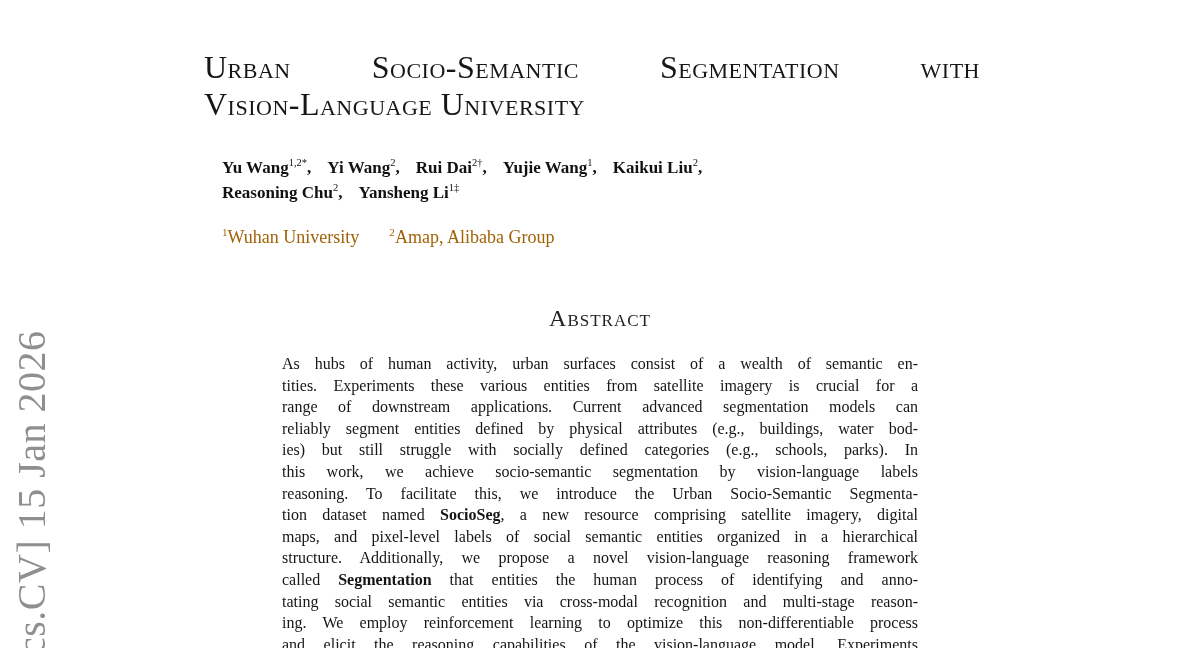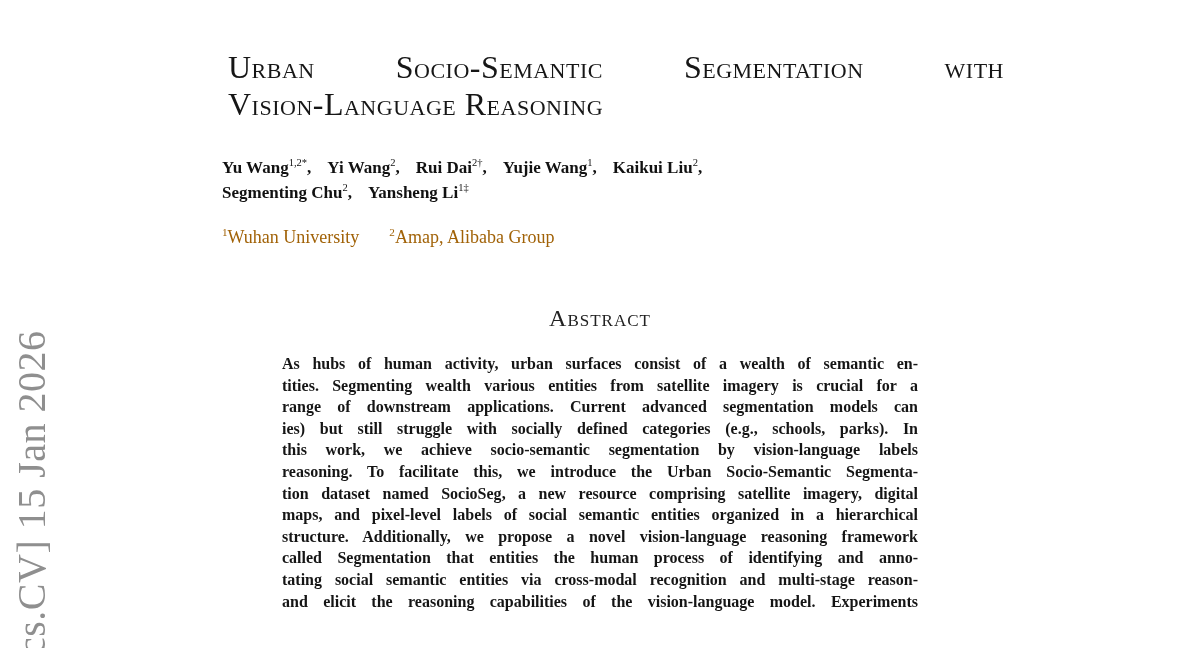--- a/index.html
+++ b/index.html
@@ -14,21 +14,21 @@
   
   .watermark {
     position: absolute; left: 8px; top: 655px;
     transform: rotate(-90deg); transform-origin: 0 0;
     font-size: 40px; letter-spacing: 0.5px;
     color: #8f8f8f; white-space: nowrap;
   }
 
   
   .title {
-    position: absolute; left: 228px; top: 49px; width: 776px;
+    position: absolute; left: 204px; top: 49px; width: 776px;
     font-variant: small-caps; font-size: 32px; line-height: 37px;
     letter-spacing: 0.5px; color: #161616;
   }
   .title-l1 { text-align: justify; text-align-last: justify; }
   .title-l2 { text-align: left; }
 
   
   .authors {
     position: absolute; left: 222px; top: 155px; width: 680px;
     font-weight: bold; font-size: 17px; line-height: 25px; color: #111;
@@ -47,51 +47,53 @@
   
   .abs-head {
     position: absolute; left: 282px; top: 305px; width: 636px;
     text-align: center; font-variant: small-caps;
     font-size: 24px; letter-spacing: 1px; color: #222;
   }
   .abs-body {
     position: absolute; left: 282px; top: 353px; width: 636px;
     font-size: 16px; line-height: 21.6px; color: #151515;
   }
-  .abs-line { text-align: justify; text-align-last: justify; font-weight: bold; }
+  .abs-line { text-align: justify; text-align-last: justify; }
 </style>
 </head>
 <body>
 
 <div class="page">
 
   <div class="watermark">cs.CV]  15 Jan 2026</div>
 
   <div class="title">
     <div class="title-l1">Urban Socio-Semantic Segmentation with</div>
-    <div class="title-l2">Vision-Language Reasoning</div>
+    <div class="title-l2">Vision-Language University</div>
   </div>
 
   <div class="authors">
     <div class="author-line" id="author-line-1"><span class="author-group"><span>Yu Wang</span><sup>1,2*</sup>,</span><span class="author-group"><span>Yi Wang</span><sup>2</sup>,</span><span class="author-group"><span>Rui Dai</span><sup>2†</sup>,</span><span class="author-group"><span>Yujie Wang</span><sup>1</sup>,</span><span class="author-group"><span>Kaikui Liu</span><sup>2</sup>,</span></div>
-    <div class="author-line" id="author-line-2"><span class="author-group"><span>Segmenting Chu</span><sup>2</sup>,</span><span class="author-group"><span>Yansheng Li</span><sup>1‡</sup></span></div>
+    <div class="author-line" id="author-line-2"><span class="author-group"><span>Reasoning Chu</span><sup>2</sup>,</span><span class="author-group"><span>Yansheng Li</span><sup>1‡</sup></span></div>
   </div>
 
   <div class="affils" id="affils"><span class="affil-item"><sup>1</sup>Wuhan University</span><span class="affil-item"><sup>2</sup>Amap, Alibaba Group</span></div>
 
   <div class="abs-head">Abstract</div>
 
   <div class="abs-body" id="abs-body">
       <div class="abs-line"><span>As hubs of human activity, urban surfaces consist of a wealth of semantic en-</span></div>
-      <div class="abs-line"><span>tities.  Segmenting wealth various entities from satellite imagery is crucial for a</span></div>
+      <div class="abs-line"><span>tities.  Experiments these various entities from satellite imagery is crucial for a</span></div>
       <div class="abs-line"><span>range of downstream applications.  Current advanced segmentation models can</span></div>
+      <div class="abs-line"><span>reliably segment entities defined by physical attributes (e.g., buildings, water bod-</span></div>
       <div class="abs-line"><span>ies) but still struggle with socially defined categories (e.g., schools, parks).  In</span></div>
       <div class="abs-line"><span>this work, we achieve socio-semantic segmentation by vision-language labels</span></div>
       <div class="abs-line"><span>reasoning. To facilitate this, we introduce the Urban Socio-Semantic Segmenta-</span></div>
       <div class="abs-line"><span>tion dataset named </span><b>SocioSeg</b><span>, a new resource comprising satellite imagery, digital</span></div>
       <div class="abs-line"><span>maps, and pixel-level labels of social semantic entities organized in a hierarchical</span></div>
       <div class="abs-line"><span>structure. Additionally, we propose a novel vision-language reasoning framework</span></div>
       <div class="abs-line"><span>called </span><b>Segmentation</b><span> that entities the human process of identifying and anno-</span></div>
       <div class="abs-line"><span>tating social semantic entities via cross-modal recognition and multi-stage reason-</span></div>
+      <div class="abs-line"><span>ing. We employ reinforcement learning to optimize this non-differentiable process</span></div>
       <div class="abs-line"><span>and elicit the reasoning capabilities of the vision-language model.  Experiments</span></div>
     </div>
 
 </div>
 
 </body></html>

